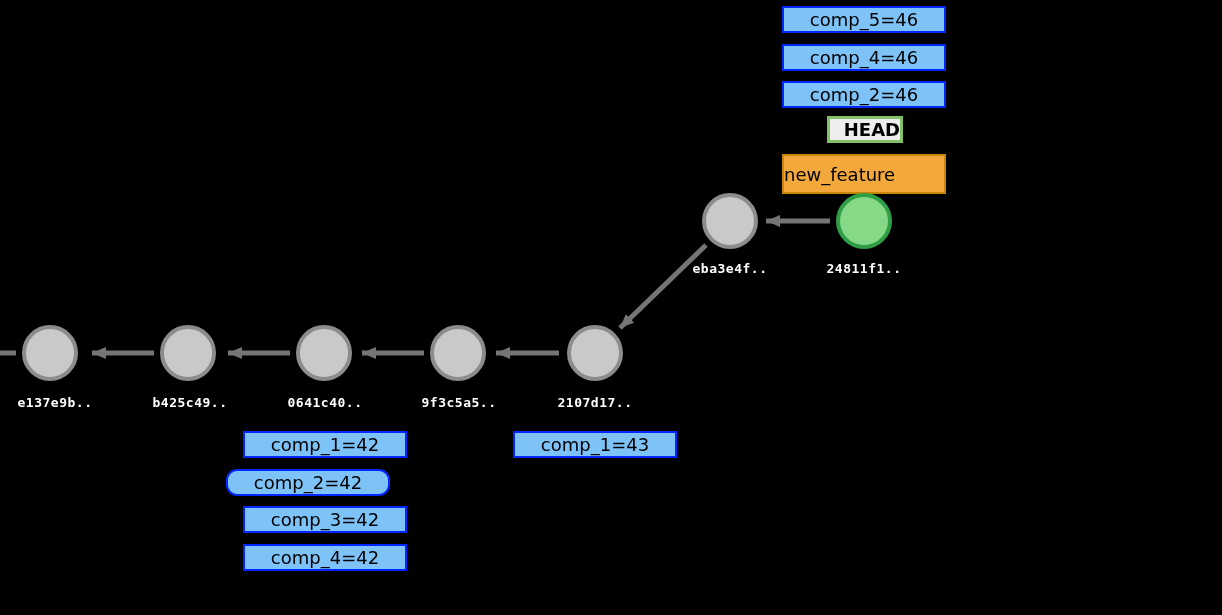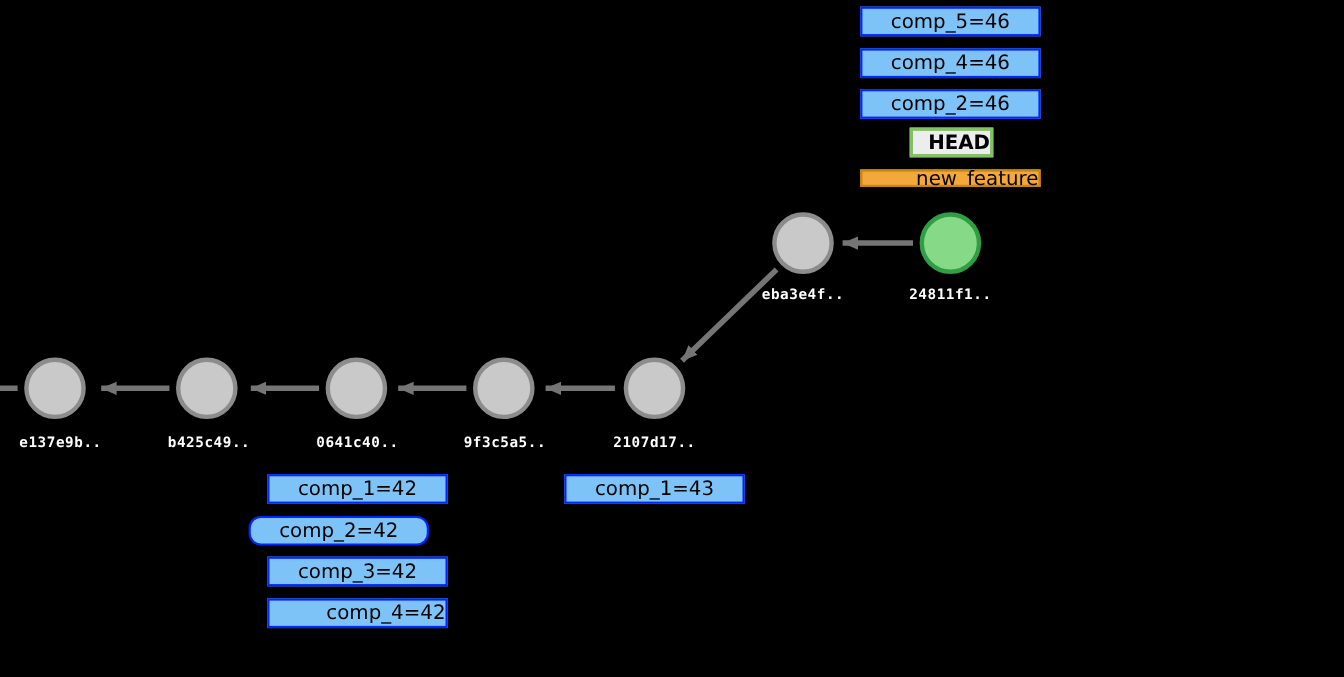--- a/index.html
+++ b/index.html
@@ -51,22 +51,22 @@
     width:76px; height:27px;
     display:flex; align-items:center; justify-content:flex-end;
     background:var(--head-fill,#EDEDED);
     border:3px solid var(--head-border,#83C167);
     color:#000;
     font-size:18px;
     font-weight:bold;
   }
   .branchbox {
     position:absolute;
-    width:164px; height:16px;
-    display:flex; align-items:center; justify-content:flex-end;
+    width:164px; height:40px;
+    display:flex; align-items:center; justify-content:flex-start;
     background:var(--branch-fill,#F3A83B);
     border:2px solid var(--branch-border,#C8860B);
     color:#000;
     font-size:18px;
   }
 </style>
 </head>
 <body>
 
 <div class="canvas">
@@ -126,17 +126,17 @@
 
   <div class="refbox" style="left:243px; top:431px;justify-content:center;">
     <span>comp_1=42</span>
   </div>
   <div class="refbox" style="left:226px; top:469px;border-radius:11px;">
     <span>comp_2=42</span>
   </div>
   <div class="refbox" style="left:243px; top:506px;">
     <span>comp_3=42</span>
   </div>
-  <div class="refbox" style="left:243px; top:544px;justify-content:flex-end;">
+  <div class="refbox" style="left:243px; top:544px;">
     <span>comp_4=42</span>
   </div>
 
 </div>
 
 </body></html>

